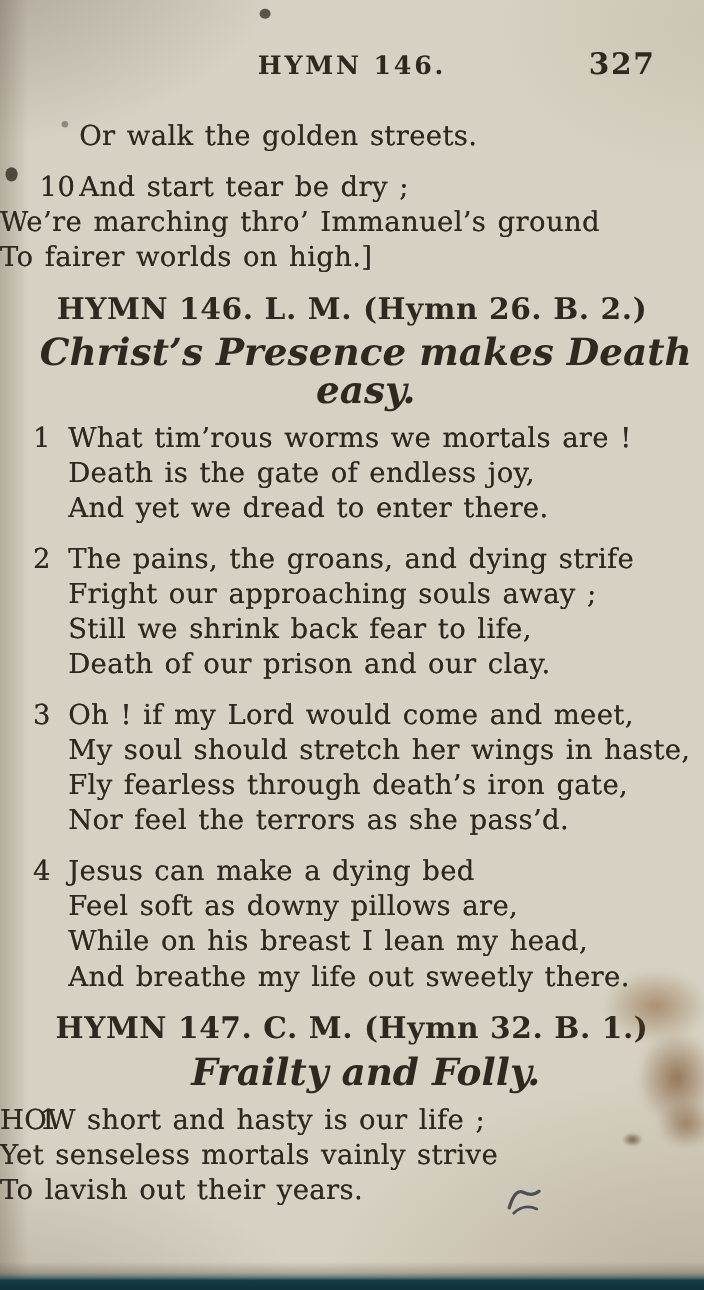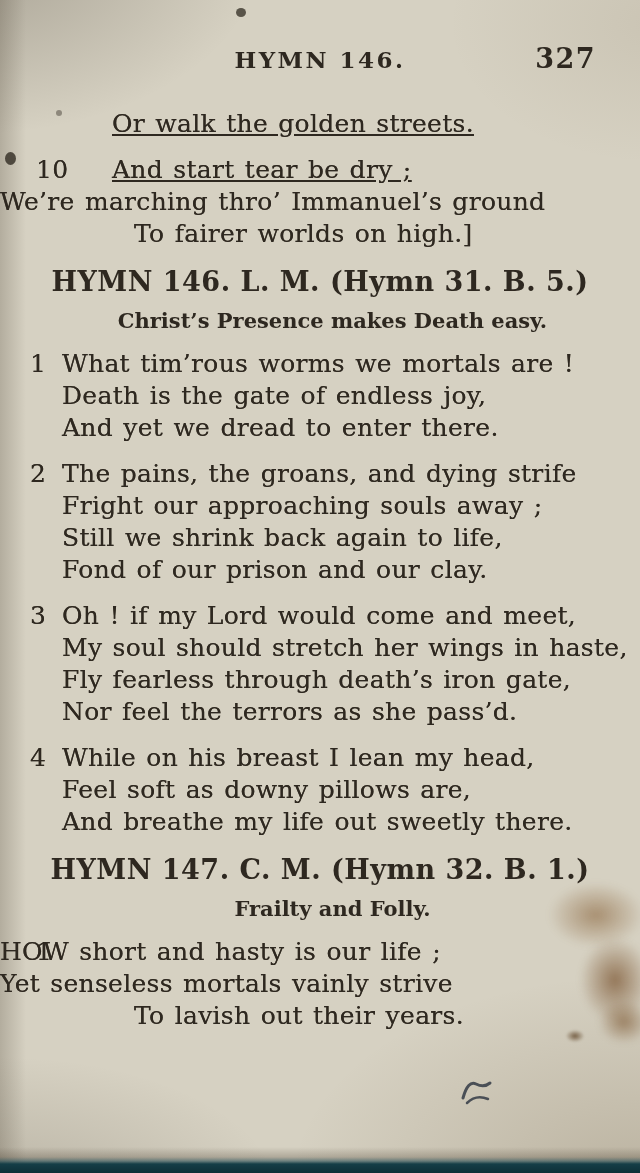--- a/index.html
+++ b/index.html
@@ -59,43 +59,44 @@
   .heading {
     text-align: center;
     font-weight: bold;
     font-size: 27px;
     line-height: 36px;
     margin: 2px 0 4px 0;
     letter-spacing: 0.5px;
   }
   .subtitle {
     text-align: center;
-    font-weight: bold;
-    font-size: 21px;
+    font-style: italic;
+    font-weight: bold;
+    font-size: 34px;
     line-height: 34px;
     margin: 0 0 10px 0;
     padding-left: 25px;
   }
   .stanza { margin-bottom: 14px; }
   .line {
     position: relative;
     font-size: 25px;
     line-height: 32px;
     letter-spacing: 0.3px;
     word-spacing: 2px;
     text-shadow: 0 0 0.6px rgba(42,34,22,0.75);
     white-space: nowrap;
   }
   .num { position: absolute; }
   .ind-0 { padding-left: 62px; }
   .ind-0 .num { left: 30px; }
   .ind-1 { }
   .ind-1 .num { left: 36px; }
-  .ind-2 { padding-left: 112px; text-decoration: underline; }
-  .ind-3 { padding-left: 134px; }
+  .ind-2 { padding-left: 72px; }
+  .ind-3 { }
   .stain {
     position: absolute;
     border-radius: 50%;
     filter: blur(3px);
     pointer-events: none;
   }
   .stain-1 { left: 548px; top: 882px; width: 96px; height: 66px;
     background: radial-gradient(ellipse at center, rgba(122,78,32,0.50), rgba(122,78,32,0) 70%); }
   .stain-2 { left: 580px; top: 938px; width: 70px; height: 84px;
     background: radial-gradient(ellipse at center, rgba(106,62,22,0.62), rgba(106,62,22,0) 72%); }
@@ -144,44 +145,44 @@
   <div class="content" id="content">
       <div class="stanza">
         <div class="line ind-2"><span>Or walk the golden streets.</span></div>
       </div>
       <div class="stanza">
         <div class="line ind-1"><span class="num">10</span></div>
         <div class="line ind-2"><span>And start tear be dry ;</span></div>
         <div class="line ind-1"><span>We’re marching thro’ Immanuel’s ground</span></div>
         <div class="line ind-3"><span>To fairer worlds on high.]</span></div>
       </div>
-      <div class="heading">HYMN 146. L. M. (Hymn 31. B. 5.)</div>
+      <div class="heading">HYMN 146. L. M. (Hymn 26. B. 2.)</div>
       <div class="subtitle">Christ’s Presence makes Death easy.</div>
       <div class="stanza">
         <div class="line ind-0"><span class="num">1</span></div>
         <div class="line ind-0"><span>What tim’rous worms we mortals are !</span></div>
         <div class="line ind-0"><span>Death is the gate of endless joy,</span></div>
         <div class="line ind-0"><span>And yet we dread to enter there.</span></div>
       </div>
       <div class="stanza">
         <div class="line ind-0"><span class="num">2</span><span>The pains, the groans, and dying strife</span></div>
         <div class="line ind-0"><span>Fright our approaching souls away ;</span></div>
-        <div class="line ind-0"><span>Still we shrink back again to life,</span></div>
-        <div class="line ind-0"><span>Fond of our prison and our clay.</span></div>
+        <div class="line ind-0"><span>Still we shrink back fear to life,</span></div>
+        <div class="line ind-0"><span>Death of our prison and our clay.</span></div>
       </div>
       <div class="stanza">
         <div class="line ind-0"><span class="num">3</span><span>Oh ! if my Lord would come and meet,</span></div>
         <div class="line ind-0"><span>My soul should stretch her wings in haste,</span></div>
         <div class="line ind-0"><span>Fly fearless through death’s iron gate,</span></div>
         <div class="line ind-0"><span>Nor feel the terrors as she pass’d.</span></div>
       </div>
       <div class="stanza">
-        <div class="line ind-0"><span class="num">4</span></div>
+        <div class="line ind-0"><span class="num">4</span><span>Jesus can make a dying bed</span></div>
+        <div class="line ind-0"><span>Feel soft as downy pillows are,</span></div>
         <div class="line ind-0"><span>While on his breast I lean my head,</span></div>
-        <div class="line ind-0"><span>Feel soft as downy pillows are,</span></div>
         <div class="line ind-0"><span>And breathe my life out sweetly there.</span></div>
       </div>
       <div class="heading">HYMN 147. C. M. (Hymn 32. B. 1.)</div>
       <div class="subtitle">Frailty and Folly.</div>
       <div class="stanza">
         <div class="line ind-1"><span class="num">1</span><span>HOW short and hasty is our life ;</span></div>
         <div class="line ind-1"><span>Yet senseless mortals vainly strive</span></div>
         <div class="line ind-3"><span>To lavish out their years.</span></div>
       </div>
     </div>

